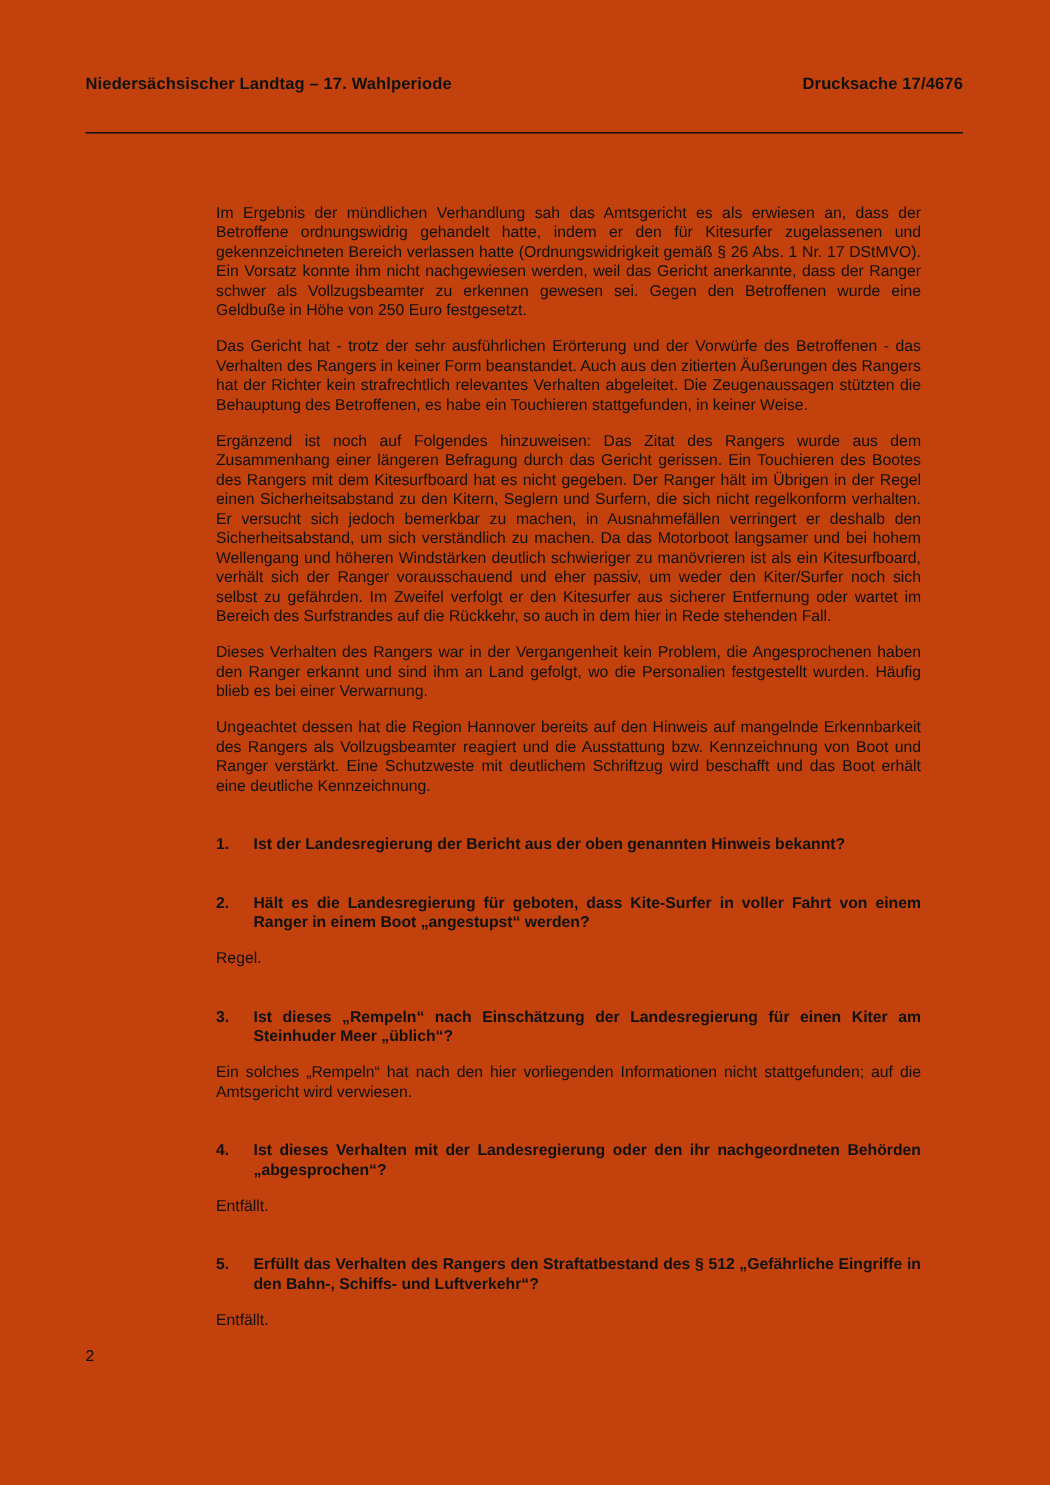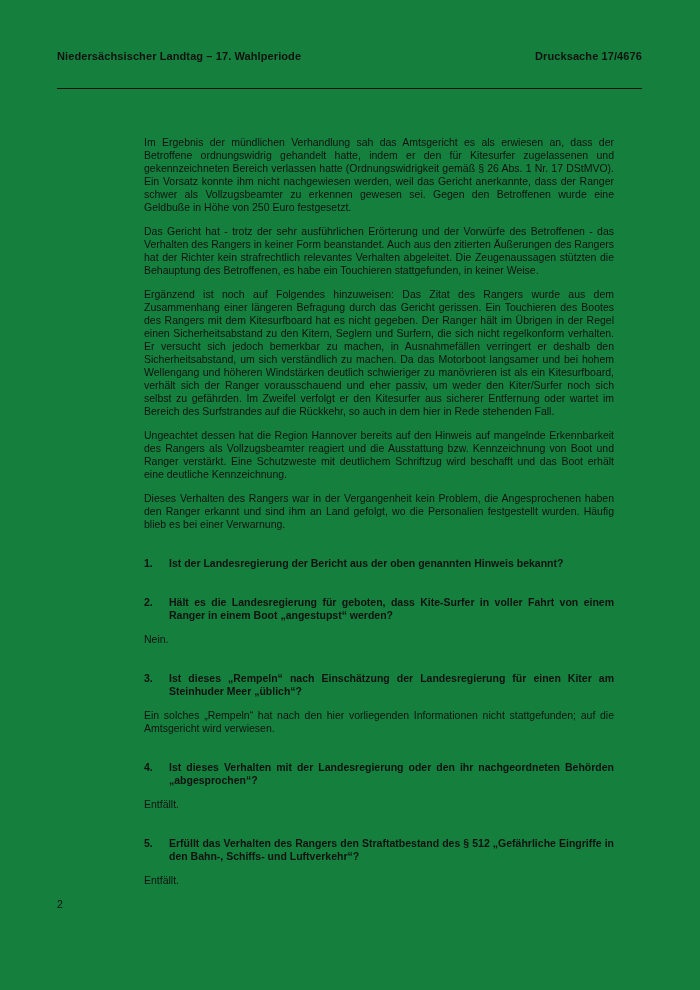--- a/index.html
+++ b/index.html
@@ -1,21 +1,21 @@
 <!DOCTYPE html>
 <html lang="de"><head>
 <meta charset="utf-8">
 <style>
   * { margin: 0; padding: 0; box-sizing: border-box; }
   html, body { background: #ffffff; }
   .page {
     position: relative;
     width: 700px;
     height: 990px;
-    background: #15803d;
+    background: #c2410c;
     font-family: "Liberation Sans", "DejaVu Sans", sans-serif;
     color: #111111;
     overflow: hidden;
   }
   .page-header {
     position: absolute;
     left: 57px;
     top: 50px;
     width: 585px;
     display: flex;
@@ -77,36 +77,36 @@
     <span>Drucksache 17/4676</span>
   </div>
 
   <hr class="header-rule">
 
   <div class="doc-body">
 
     <p class="para">Im Ergebnis der mündlichen Verhandlung sah das Amtsgericht es als erwiesen an, dass der Betroffene ordnungswidrig gehandelt hatte, indem er den für Kitesurfer zugelassenen und gekennzeichneten Bereich verlassen hatte (Ordnungswidrigkeit gemäß § 26 Abs. 1 Nr. 17 DStMVO). Ein Vorsatz konnte ihm nicht nachgewiesen werden, weil das Gericht anerkannte, dass der Ranger schwer als Vollzugsbeamter zu erkennen gewesen sei. Gegen den Betroffenen wurde eine Geldbuße in Höhe von 250 Euro festgesetzt.</p>
     <p class="para">Das Gericht hat - trotz der sehr ausführlichen Erörterung und der Vorwürfe des Betroffenen - das Verhalten des Rangers in keiner Form beanstandet. Auch aus den zitierten Äußerungen des Rangers hat der Richter kein strafrechtlich relevantes Verhalten abgeleitet. Die Zeugenaussagen stützten die Behauptung des Betroffenen, es habe ein Touchieren stattgefunden, in keiner Weise.</p>
     <p class="para">Ergänzend ist noch auf Folgendes hinzuweisen: Das Zitat des Rangers wurde aus dem Zusammenhang einer längeren Befragung durch das Gericht gerissen. Ein Touchieren des Bootes des Rangers mit dem Kitesurfboard hat es nicht gegeben. Der Ranger hält im Übrigen in der Regel einen Sicherheitsabstand zu den Kitern, Seglern und Surfern, die sich nicht regelkonform verhalten. Er versucht sich jedoch bemerkbar zu machen, in Ausnahmefällen verringert er deshalb den Sicherheitsabstand, um sich verständlich zu machen. Da das Motorboot langsamer und bei hohem Wellengang und höheren Windstärken deutlich schwieriger zu manövrieren ist als ein Kitesurfboard, verhält sich der Ranger vorausschauend und eher passiv, um weder den Kiter/Surfer noch sich selbst zu gefährden. Im Zweifel verfolgt er den Kitesurfer aus sicherer Entfernung oder wartet im Bereich des Surfstrandes auf die Rückkehr, so auch in dem hier in Rede stehenden Fall.</p>
+    <p class="para">Dieses Verhalten des Rangers war in der Vergangenheit kein Problem, die Angesprochenen haben den Ranger erkannt und sind ihm an Land gefolgt, wo die Personalien festgestellt wurden. Häufig blieb es bei einer Verwarnung.</p>
     <p class="para">Ungeachtet dessen hat die Region Hannover bereits auf den Hinweis auf mangelnde Erkennbarkeit des Rangers als Vollzugsbeamter reagiert und die Ausstattung bzw. Kennzeichnung von Boot und Ranger verstärkt. Eine Schutzweste mit deutlichem Schriftzug wird beschafft und das Boot erhält eine deutliche Kennzeichnung.</p>
-    <p class="para">Dieses Verhalten des Rangers war in der Vergangenheit kein Problem, die Angesprochenen haben den Ranger erkannt und sind ihm an Land gefolgt, wo die Personalien festgestellt wurden. Häufig blieb es bei einer Verwarnung.</p>
 
     <section class="qa">
       <div class="question">
         <span class="qnum">1.</span>
         <span class="qtext">Ist der Landesregierung der Bericht aus der oben genannten Hinweis bekannt?</span>
       </div>
     </section>
 
     <section class="qa">
       <div class="question">
         <span class="qnum">2.</span>
         <span class="qtext">Hält es die Landesregierung für geboten, dass Kite-Surfer in voller Fahrt von einem Ranger in einem Boot „angestupst“ werden?</span>
       </div>
-      <p class="answer">Nein.</p>
+      <p class="answer">Regel.</p>
     </section>
 
     <section class="qa">
       <div class="question">
         <span class="qnum">3.</span>
         <span class="qtext">Ist dieses „Rempeln“ nach Einschätzung der Landesregierung für einen Kiter am Steinhuder Meer „üblich“?</span>
       </div>
       <p class="answer">Ein solches „Rempeln“ hat nach den hier vorliegenden Informationen nicht stattgefunden; auf die Amtsgericht wird verwiesen.</p>
     </section>
 

